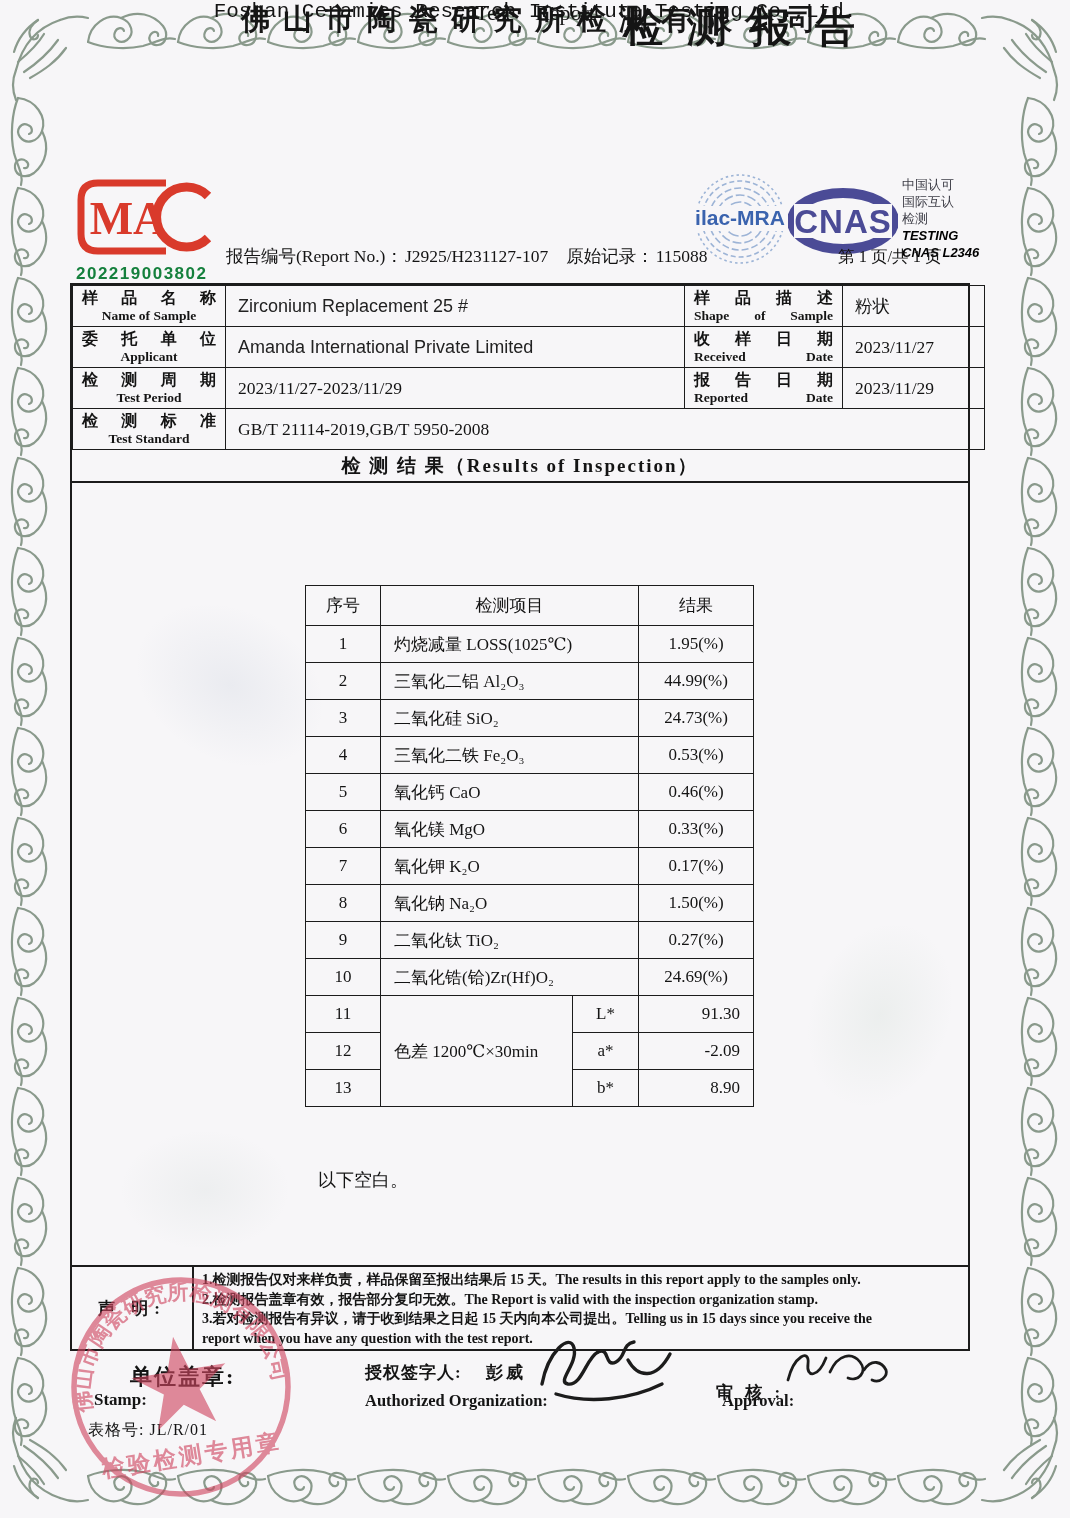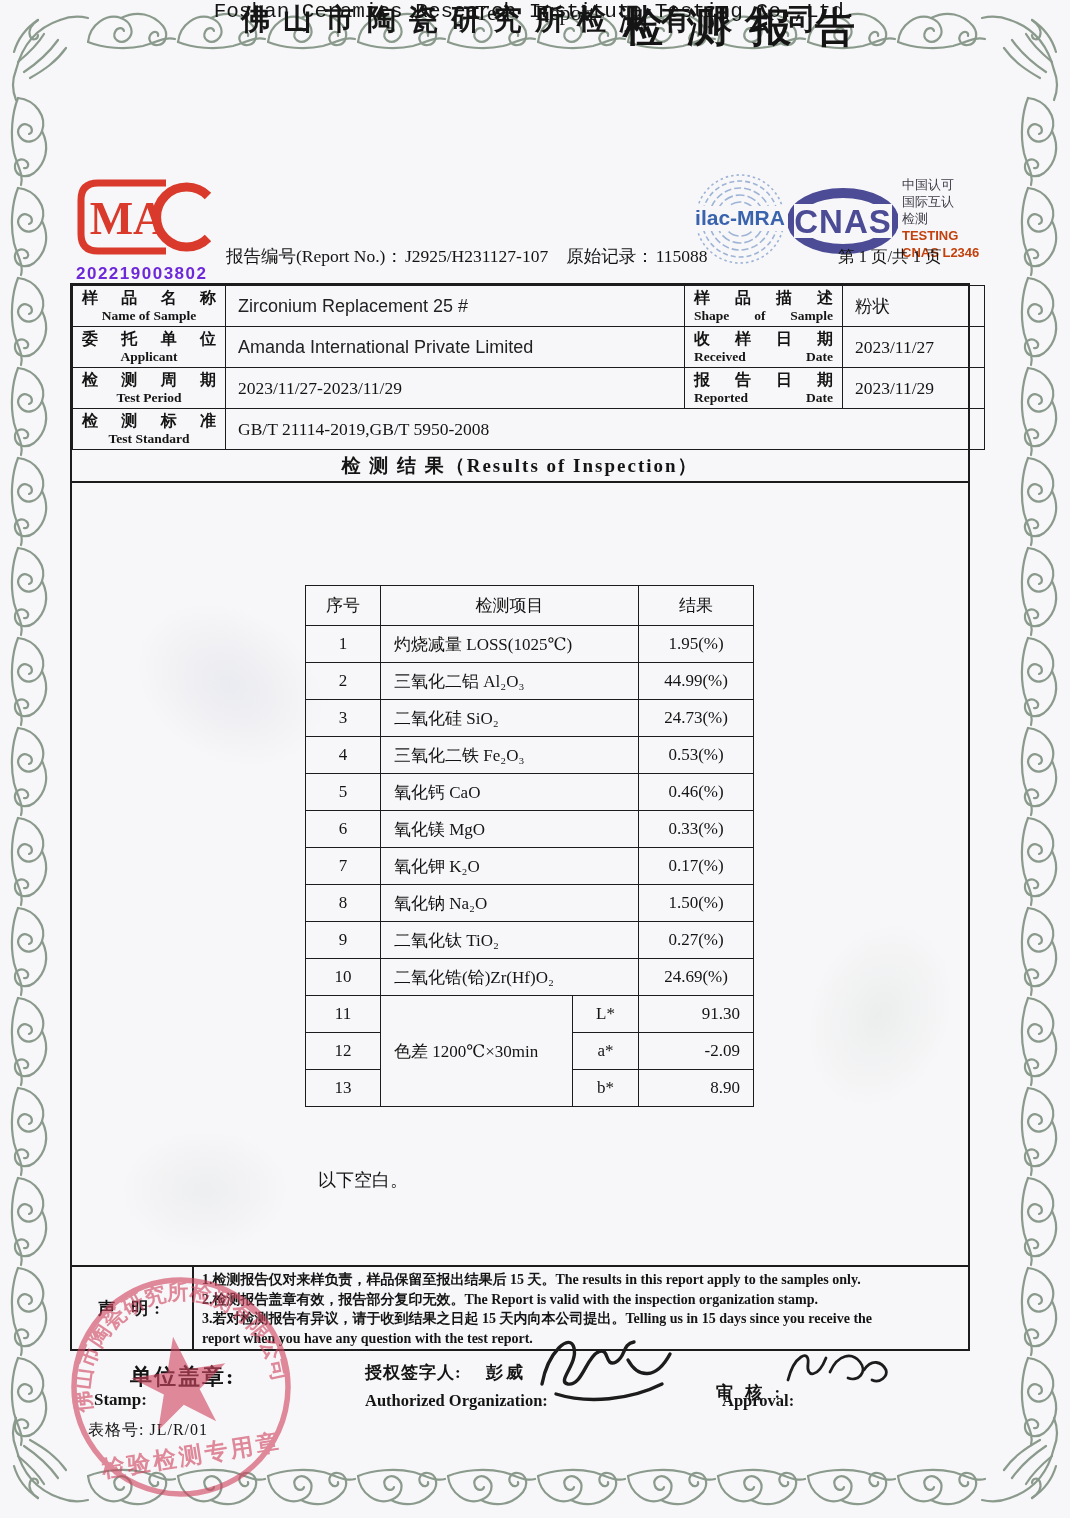--- a/index.html
+++ b/index.html
@@ -14,26 +14,26 @@
   .company-cn { left:0; top:64; width:1070px; text-align:center; font-size:29px; font-weight:700;
                 letter-spacing:13px; color:#161616; z-index:2; }
   .company-en { left:0; top:112; width:1070px; text-align:center; font-size:21px;
                 font-family:"Liberation Mono","DejaVu Sans Mono",monospace; letter-spacing:0px; z-index:2; }
   .title-cn   { left:0; top:146; width:879px; text-align:right; font-size:40px; font-weight:700;
                 letter-spacing:24px; text-indent:24px; z-index:2; }
   .title-en   { left:0; top:198; width:1070px; text-align:center; font-size:22px; word-spacing:18px; z-index:2; }
 
   
   .cma-wrap { left:76; top:176px; left:76px; width:150px; z-index:2; }
-  .cma-num  { margin-top:2px; color:#6d28d9; font-size:17px; font-weight:700; letter-spacing:1.5px;
+  .cma-num  { margin-top:2px; color:#15803d; font-size:17px; font-weight:700; letter-spacing:1.5px;
               font-family:"Liberation Sans","DejaVu Sans",sans-serif; }
   .ilac-wrap { left:690px; top:172px; z-index:2; }
   .cnas-wrap { left:788px; top:188px; z-index:2; }
   .cnas-caption { left:902px; top:176px; width:100px; z-index:2; font-size:13px; line-height:17px; color:#3d3d46; }
-  .cnas-caption .b { font-weight:700; color:#c2410c; font-family:"Liberation Sans","DejaVu Sans",sans-serif; }
+  .cnas-caption .b { font-weight:700; color:#000000; font-family:"Liberation Sans","DejaVu Sans",sans-serif;font-style:italic; }
 
   .report-line { left:226px; top:244px; font-size:17.5px; z-index:2; white-space:nowrap; }
   .report-line span { margin-right:2px; }
   .page-info { left:838px; top:246px; font-size:16.5px; z-index:2; }
 
   
   .frame { left:70px; top:283px; width:900px; height:1068px; border:2px solid #1c1c1c; z-index:1; background:transparent; }
 
   table { border-collapse:collapse; }
   .info-table { width:100%; table-layout:fixed; }

